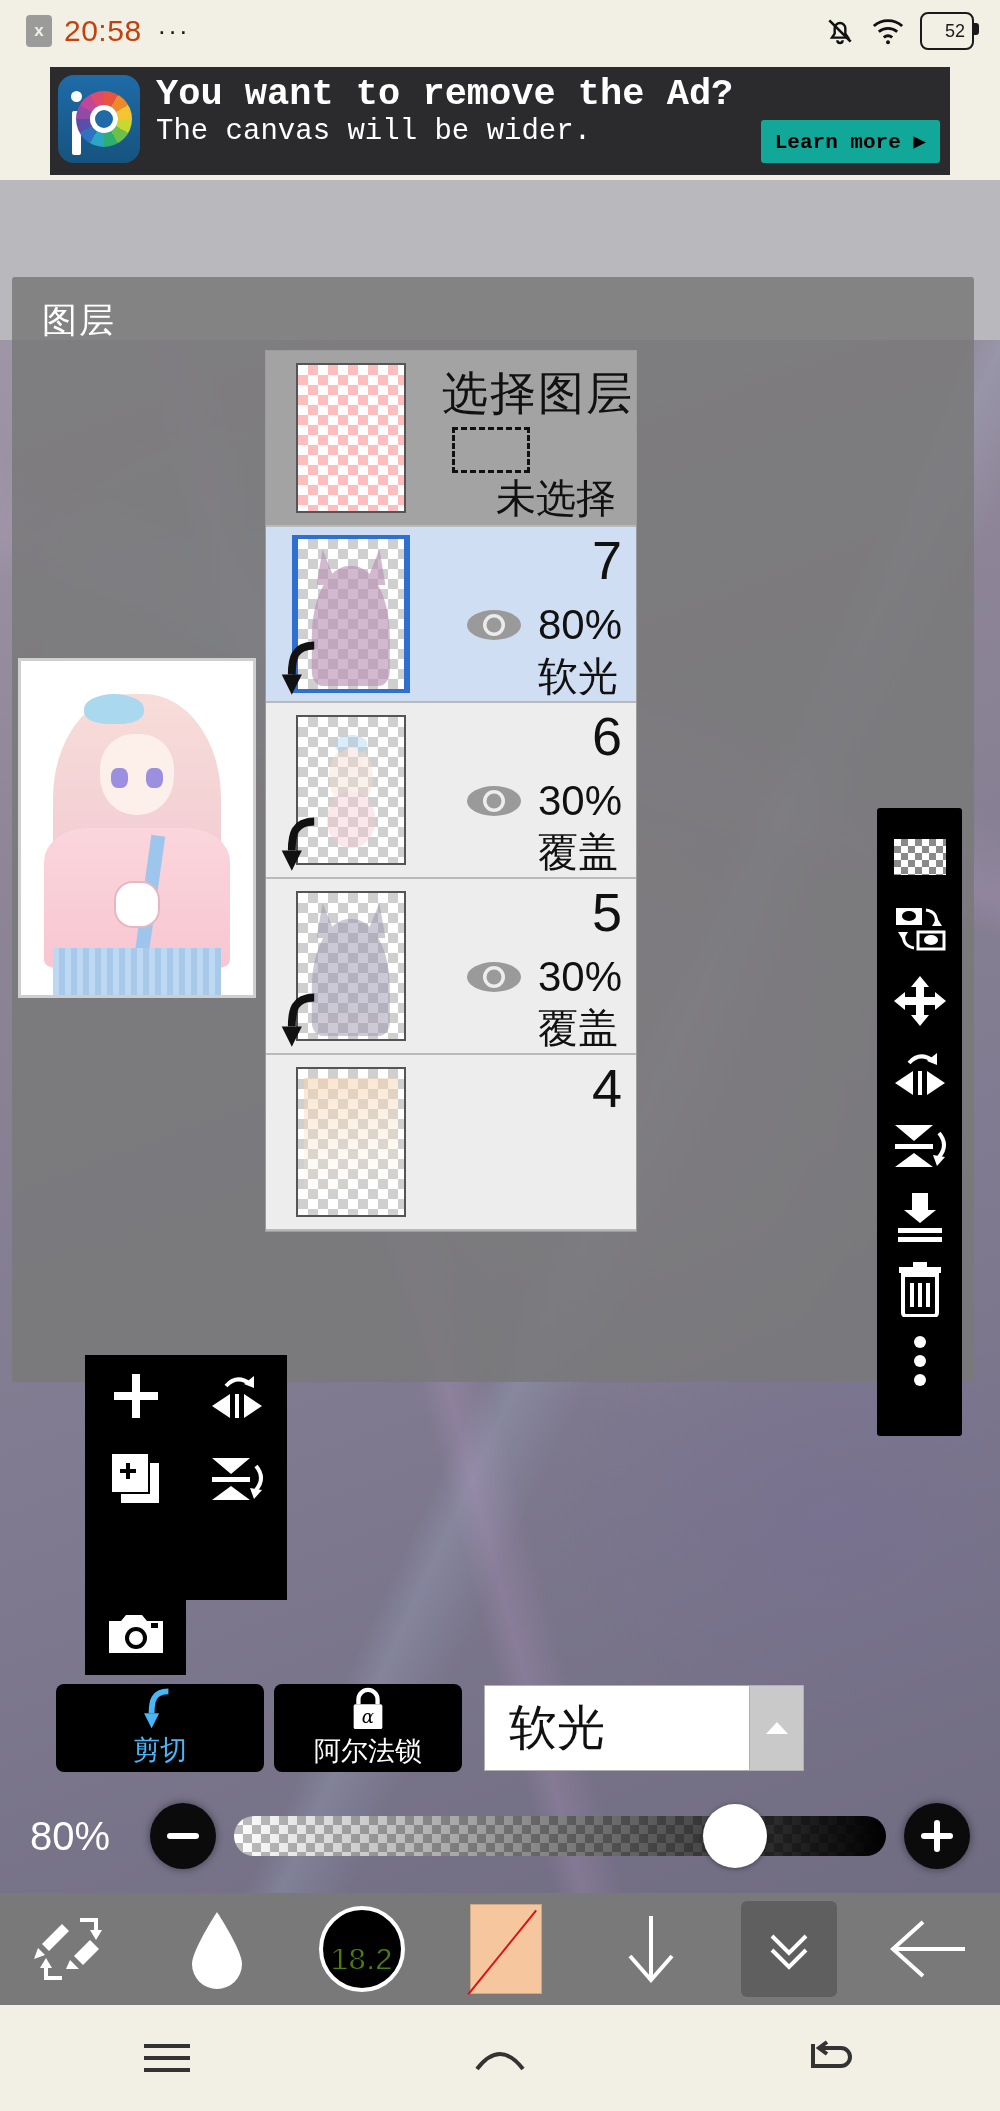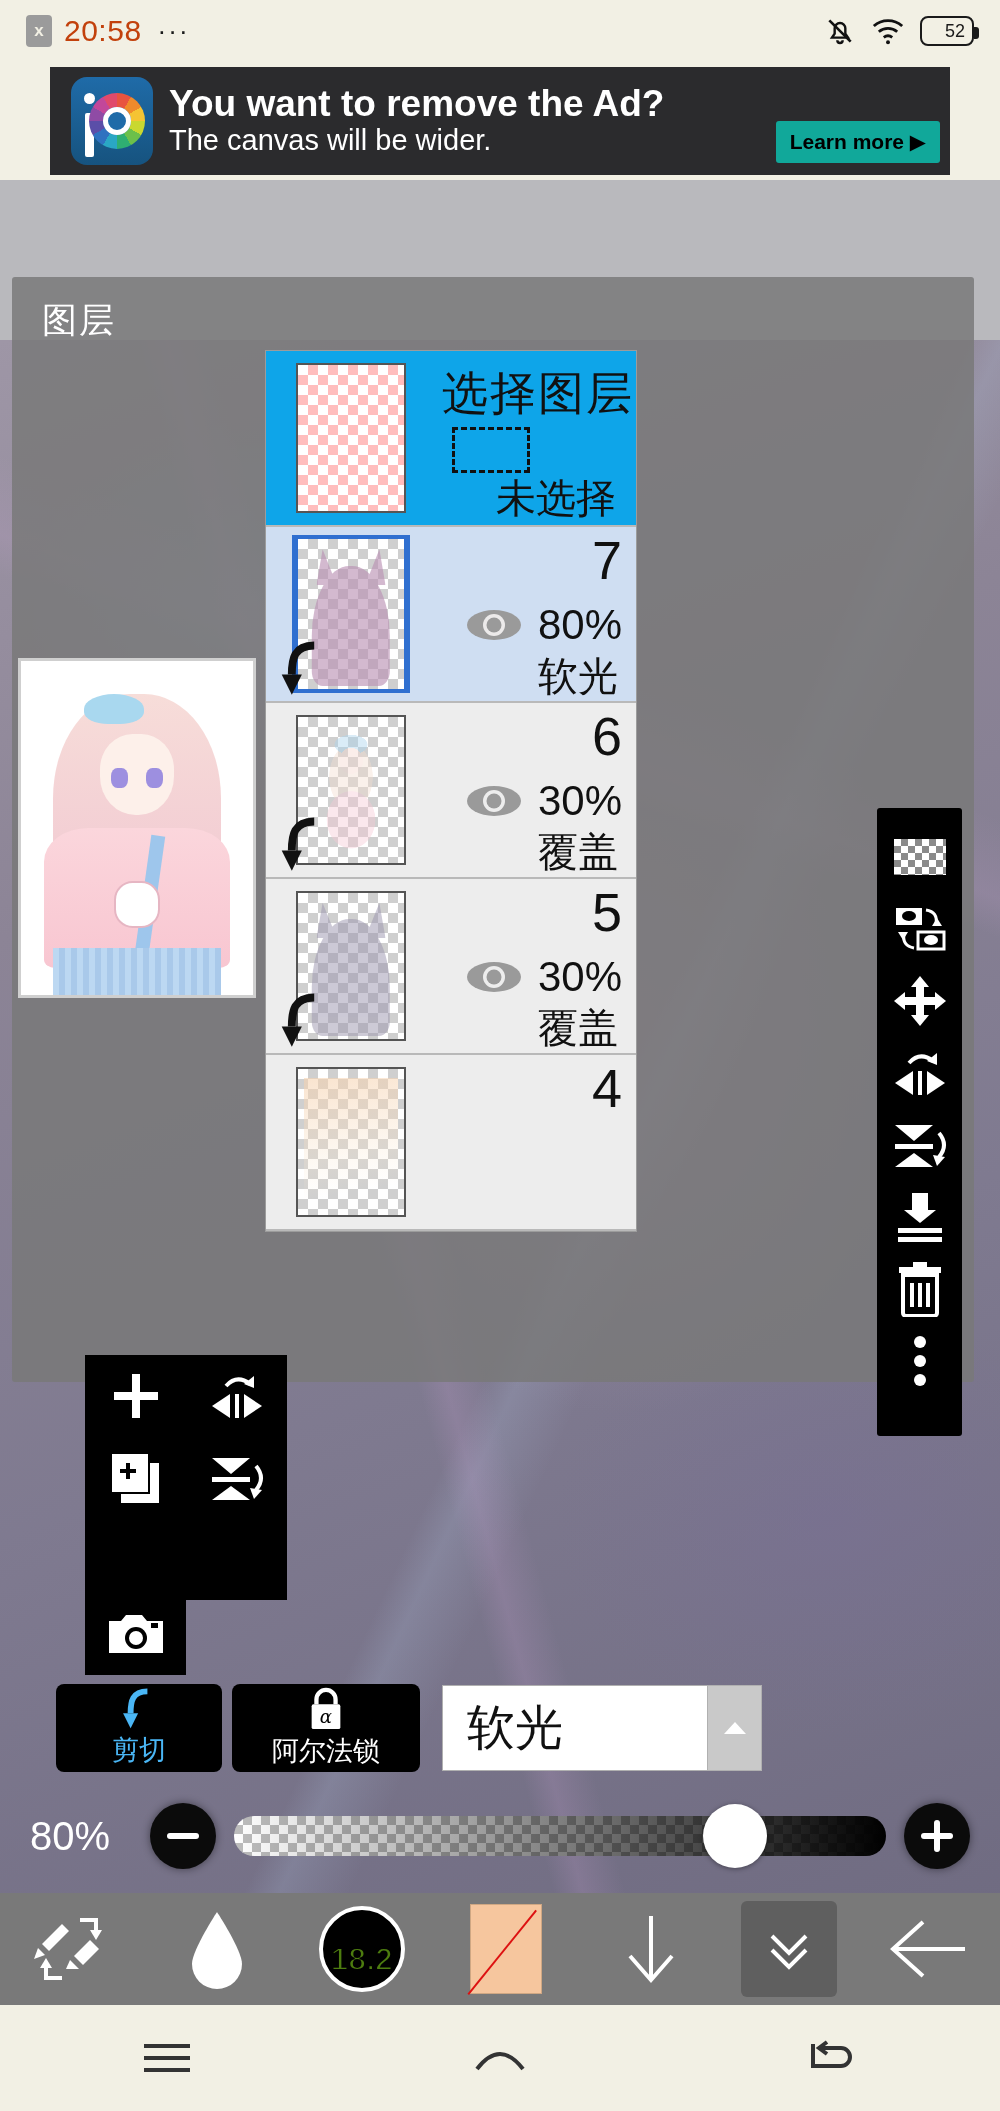--- a/index.html
+++ b/index.html
@@ -22,40 +22,41 @@
   .sb-x{
     width:26px;height:32px;background:#9b9b9b;border-radius:4px;
     color:#f2f0e4;font-size:17px;font-weight:bold;
     display:flex;align-items:center;justify-content:center;
   }
   .sb-time{ font-size:30px; color:#c2410c; letter-spacing:0.5px; }
   .sb-dots{ font-size:26px; color:#1a1a1a; letter-spacing:2px; margin-left:4px; }
   .sb-right{ margin-left:auto; display:flex; align-items:center; gap:14px; }
   .sb-batt{
     border:2.5px solid #1a1a1a; border-radius:8px;
-    width:54px;height:30px; font-size:18px; color:#1a1a1a;
+    width:54px;height:38px; font-size:18px; color:#1a1a1a;
     display:flex;align-items:center;justify-content:center;
     position:relative;
     padding-left:16px;
   }
   .sb-batt:after{
     content:""; position:absolute; right:-7px; top:9px; width:5px;height:12px;
     background:#1a1a1a; border-radius:0 3px 3px 0;
   }
 
   
   .adwrap{
     position:absolute; left:0; top:62px; width:1000px; height:118px;
     background:#f2f0e4;
     display:flex; align-items:center; justify-content:center;
   }
   .ad{
     width:900px; height:108px; background:#2b2b2d;
-    display:flex; align-items:center; padding:8px 10px 8px 21px;
+    display:flex; padding:8px 10px 8px 8px;
     position:relative;
+    font-family:Liberation Mono, monospace;
   }
   .ad-logo{
     width:82px;height:88px;border-radius:16px;
     background:linear-gradient(#1f6ba8,#16537f);
     position:relative; flex:0 0 auto; margin-right:16px;
   }
   .ad-logo .stem{
     position:absolute;left:14px;bottom:8px;width:9px;height:44px;background:#fff;border-radius:2px;
   }
   .ad-logo .dot{
@@ -121,21 +122,21 @@
     border:1px solid #9c9c9c;
     overflow:hidden;
   }
   .layerRow{
     position:relative; width:100%; height:176px;
     border-bottom:2px solid #b9b9b9;
     background:#ededed;
     display:flex;
   }
   .layerRow.selected{ background:#cfdef2; }
-  .layerRow.headerRow{ background:#0ea5e9; }
+  .layerRow.headerRow{ background:#a3a3a3; }
 
   .thumbBox{
     position:relative; width:170px; display:flex; align-items:center; justify-content:center;
   }
   .thumb{
     width:110px; height:150px; border:2px solid #555;
     background-image:
       linear-gradient(45deg,#cfcfcf 25%,transparent 25%,transparent 75%,#cfcfcf 75%),
       linear-gradient(45deg,#cfcfcf 25%,transparent 25%,transparent 75%,#cfcfcf 75%);
     background-size:20px 20px;
@@ -287,21 +288,21 @@
   
   .actionRow{
     position:absolute; left:56px; top:1682px; width:908px; height:92px;
     display:flex; align-items:center; gap:10px;
   }
   .btnBlack{
     width:180px;height:88px; background:#000; border-radius:8px;
     display:flex; flex-direction:column; align-items:center; justify-content:center; gap:2px;
     color:#fff;
   }
-  .btnBlack.clip{ width:166px; }
+  .btnBlack.clip{ width:208px; }
   .btnBlack .lbl{ font-size:27px; }
   .btnBlack.clip .lbl{ color:#4ab6f5; }
   .btnBlack.alpha{ width:188px; }
   .blendSelect{
     margin-left:12px; width:320px; height:86px; background:#fff;
     border:1px solid #b0b0b0; display:flex; align-items:center;
     position:relative;
   }
   .blendSelect .val{ font-size:48px; color:#111; padding-left:24px; }
   .blendArrow{

